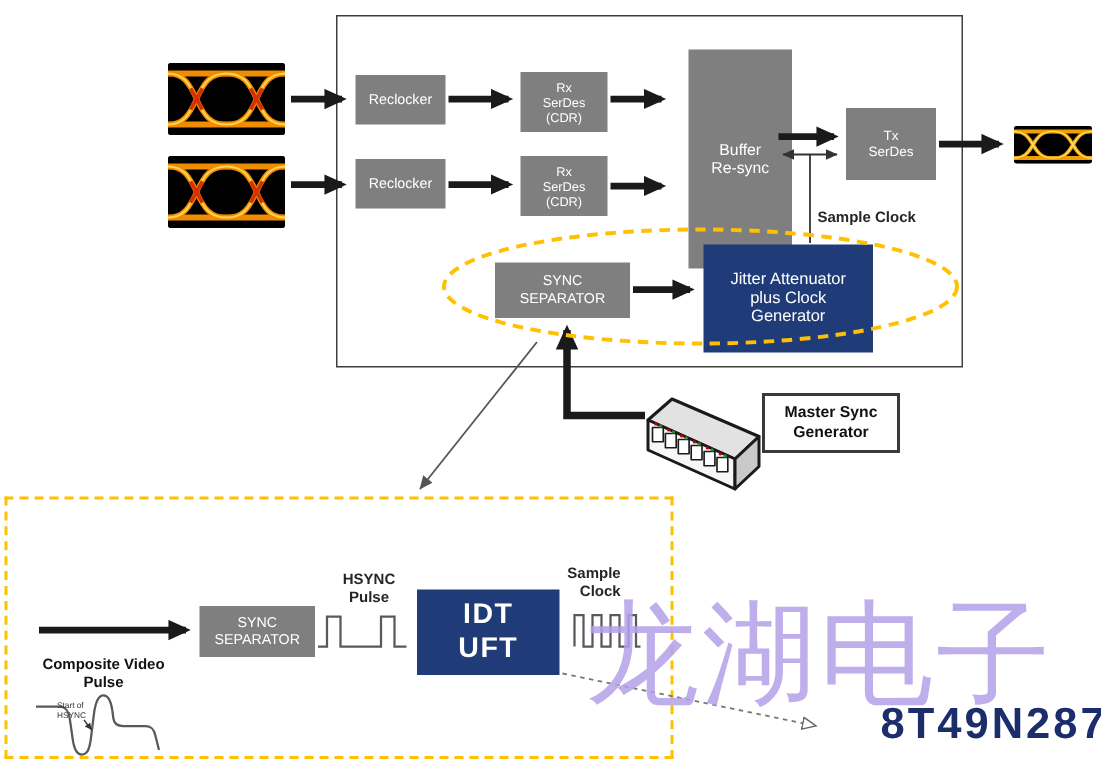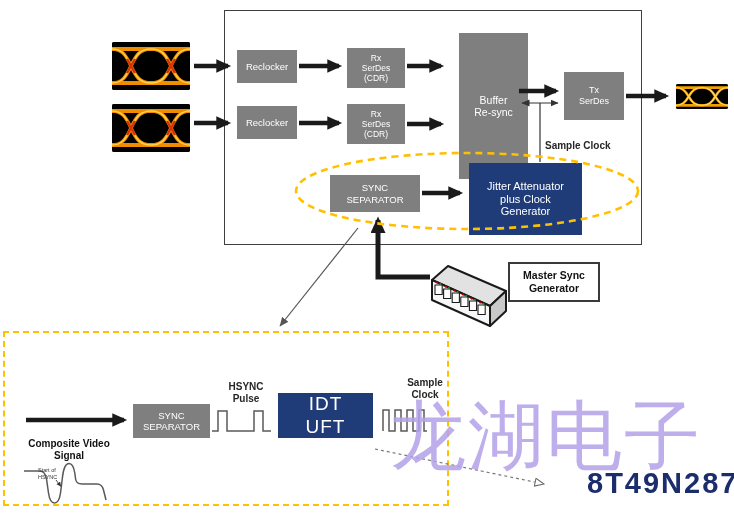--- a/index.html
+++ b/index.html
@@ -100,28 +100,28 @@
   <div class="abs blk navy" style="left:469px;top:163px;width:113px;height:72px;font-size:11px;">Jitter Attenuator
 plus Clock
 Generator</div>
 
   <div class="abs msgbox" style="left:492px;top:262px;width:88px;height:36px;margin-left:16px;">Master Sync
 Generator</div>
 
   <div class="abs dashframe" style="left:3px;top:331px;width:442px;height:171px;"></div>
 
   <div class="abs lbl bold" style="left:16px;top:437px;width:106px;height:26px;font-size:10px;">Composite Video
-Signal</div>
+Pulse</div>
   <div class="abs blk" style="left:133px;top:404px;width:77px;height:34px;font-size:9.5px;">SYNC
 SEPARATOR</div>
   <div class="abs lbl" style="left:216px;top:380px;width:60px;height:26px;font-size:10px;">HSYNC
 Pulse</div>
-  <div class="abs blk navy" style="left:278px;top:393px;width:95px;height:45px;font-size:19px;font-weight:normal;letter-spacing:1px;">IDT
+  <div class="abs blk navy" style="left:278px;top:393px;width:95px;height:57px;font-size:19px;font-weight:bold;letter-spacing:1px;">IDT
 UFT</div>
-  <div class="abs lbl" style="left:399px;top:376px;width:52px;height:26px;font-size:10px;">Sample
+  <div class="abs lbl" style="left:370px;top:376px;width:52px;height:26px;font-size:10px;text-align:right;">Sample
 Clock</div>
 
   <div class="abs" id="part-number" style="left:553px;top:467px;margin-left:34px;">8T49N287</div>
 
   <svg id="overlay" width="734" height="516" viewBox="0 0 734 516">
     <defs>
       <marker id="ma" markerUnits="strokeWidth" markerWidth="3.6" markerHeight="3.2" refX="2.6" refY="1.5" orient="auto">
         <path d="M0,0 L3.3,1.5 L0,3 Z" fill="#1a1a1a"></path>
       </marker>
       <marker id="mt" markerUnits="userSpaceOnUse" markerWidth="10" markerHeight="9" refX="8.5" refY="4" orient="auto">

